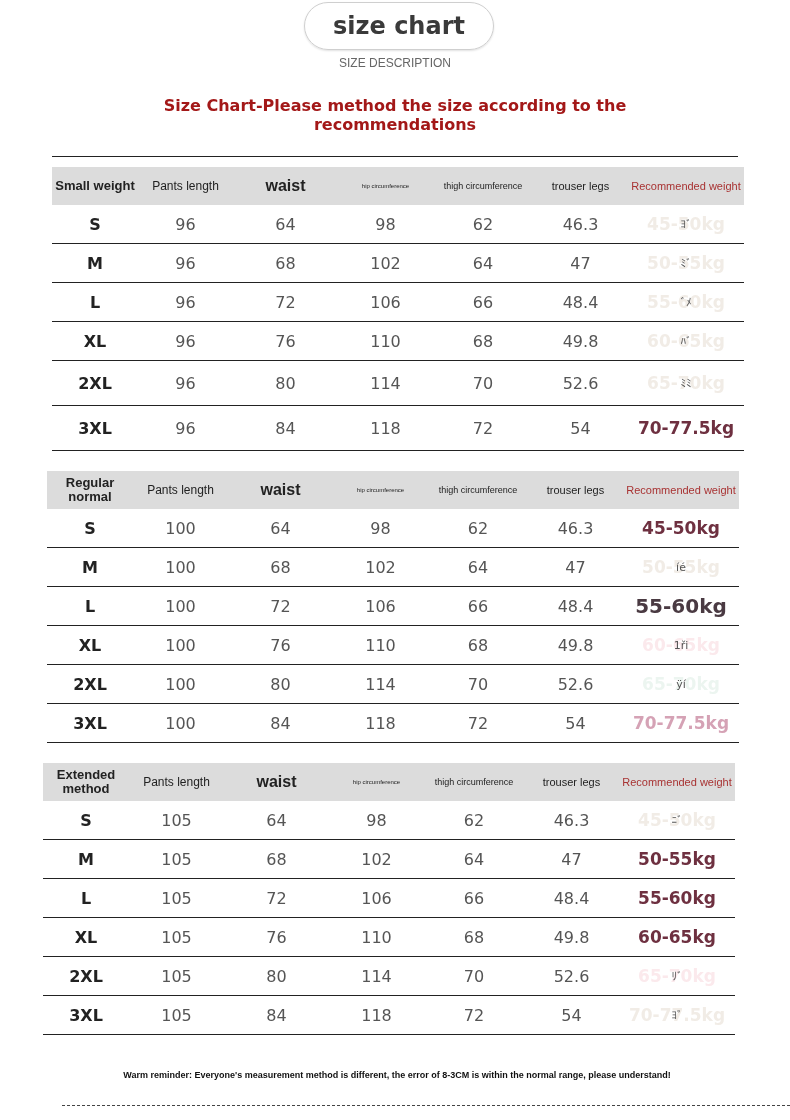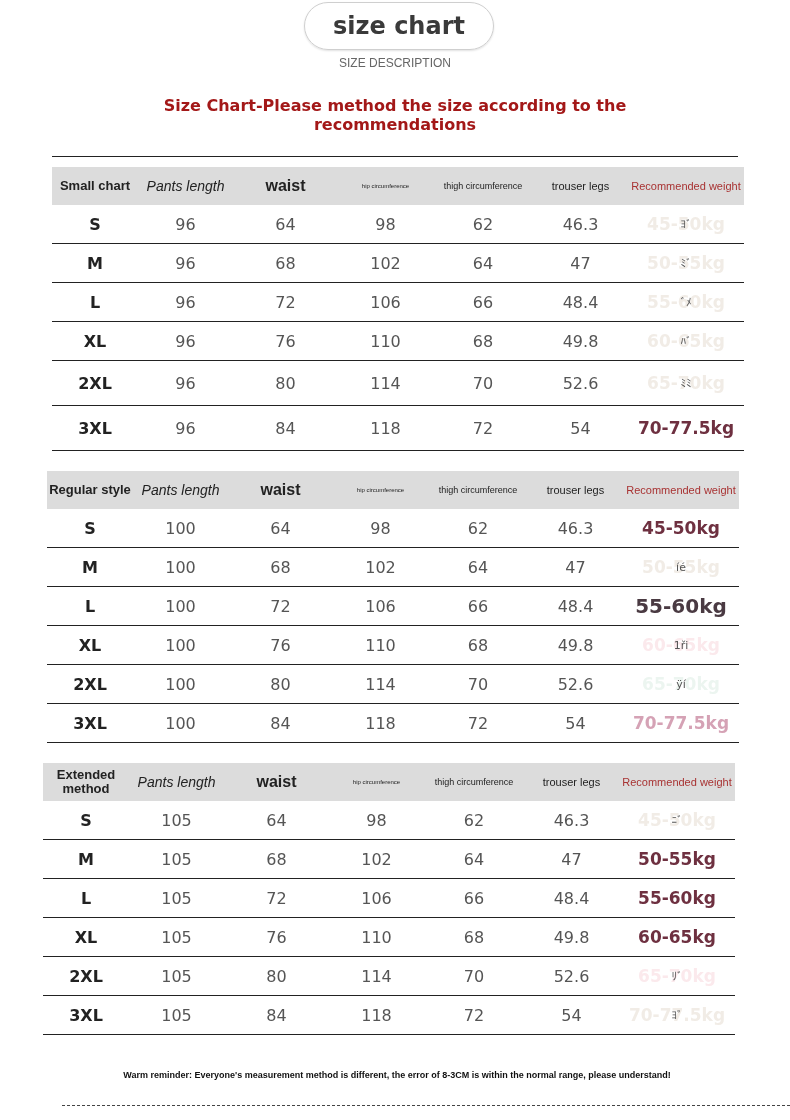--- a/index.html
+++ b/index.html
@@ -8,21 +8,21 @@
   .subtitle { position: absolute; left: 0; width: 790px; top: 56px; text-align: center; font-size: 12px; color: #666; font-family: "Liberation Sans", sans-serif; }
   .headline { position: absolute; left: 130px; width: 530px; top: 96px; text-align: center; font-size: 16px; font-weight: bold; color: #a31818; line-height: 19px; font-family: "DejaVu Sans", sans-serif; }
   .topline { position: absolute; left: 52px; width: 686px; top: 156px; border-top: 1.5px solid #222; }
   .table { position: absolute; }
   .thead { display: flex; background: #dcdcdc; align-items: center; height: 38px; }
   .row { display: flex; align-items: center; border-bottom: 1.5px solid #222; }
   .cell { text-align: center; font-size: 16px; color: #555; font-family: "DejaVu Sans", sans-serif; }
   .size { color: #222; font-weight: 600; }
   .h { text-align: center; font-family: "Liberation Sans", sans-serif; color: #222; line-height: 14px; }
   .h-style { font-size: 13px; font-weight: bold; }
-  .h-pants { font-size: 14px; font-style: italic; }
+  .h-pants { font-size: 12px; }
   .h-waist { font-size: 16px; font-weight: bold; }
   .h-hip { font-size: 6px; }
   .h-thigh { font-size: 9px; }
   .h-trouser { font-size: 11px; }
   .h-weight { font-size: 11px; color: #a83232; }
   .wt { font-weight: bold; font-size: 17px; color: #6e3040; position: relative; }
   .wt.faded { color: #f1ece6; }
   .wt.faded.pink { color: #d5a2b5; }
   .wt.faded.green { color: #ecf5f0; }
   .wt.faded.rose { color: #fbe9ec; }
@@ -36,21 +36,21 @@
 <div class="pill">
     <span>size chart</span>
   </div>
 <div class="subtitle">SIZE DESCRIPTION</div>
 <div class="headline">Size Chart-Please method the size according to the recommendations</div>
 <div class="topline"></div>
 
 <div id="tables-root">
     <div class="table" style="left: 52px; top: 167px; width: 692px;">
       <div class="thead">
-        <div class="h h-style" style="width: 86px;">Small chart</div>
+        <div class="h h-style" style="width: 86px;">Small weight</div>
         <div class="h h-pants" style="width: 95px;">Pants length</div>
         <div class="h h-waist" style="width: 105px;">waist</div>
         <div class="h h-hip" style="width: 95px;">hip circumference</div>
         <div class="h h-thigh" style="width: 100px;">thigh circumference</div>
         <div class="h h-trouser" style="width: 95px;">trouser legs</div>
         <div class="h h-weight" style="width: 116px;">Recommended weight</div>
       </div>
       <div class="row" style="height: 39px;">
         <div class="cell size" style="width: 86px;">S</div>
         <div class="cell" style="width: 95px;">96</div>
@@ -101,21 +101,21 @@
         <div class="cell" style="width: 95px;">96</div>
         <div class="cell" style="width: 105px;">84</div>
         <div class="cell" style="width: 95px;">118</div>
         <div class="cell" style="width: 100px;">72</div>
         <div class="cell" style="width: 95px;">54</div>
         <div class="cell" style="width: 116px;"><span class="wt"><span>70-77.5kg</span></span></div>
       </div>
     </div>
     <div class="table" style="left: 47px; top: 471px; width: 692px;">
       <div class="thead">
-        <div class="h h-style" style="width: 86px;">Regular style</div>
+        <div class="h h-style" style="width: 86px;">Regular normal</div>
         <div class="h h-pants" style="width: 95px;">Pants length</div>
         <div class="h h-waist" style="width: 105px;">waist</div>
         <div class="h h-hip" style="width: 95px;">hip circumference</div>
         <div class="h h-thigh" style="width: 100px;">thigh circumference</div>
         <div class="h h-trouser" style="width: 95px;">trouser legs</div>
         <div class="h h-weight" style="width: 116px;">Recommended weight</div>
       </div>
       <div class="row" style="height: 39px;">
         <div class="cell size" style="width: 86px;">S</div>
         <div class="cell" style="width: 95px;">100</div>

